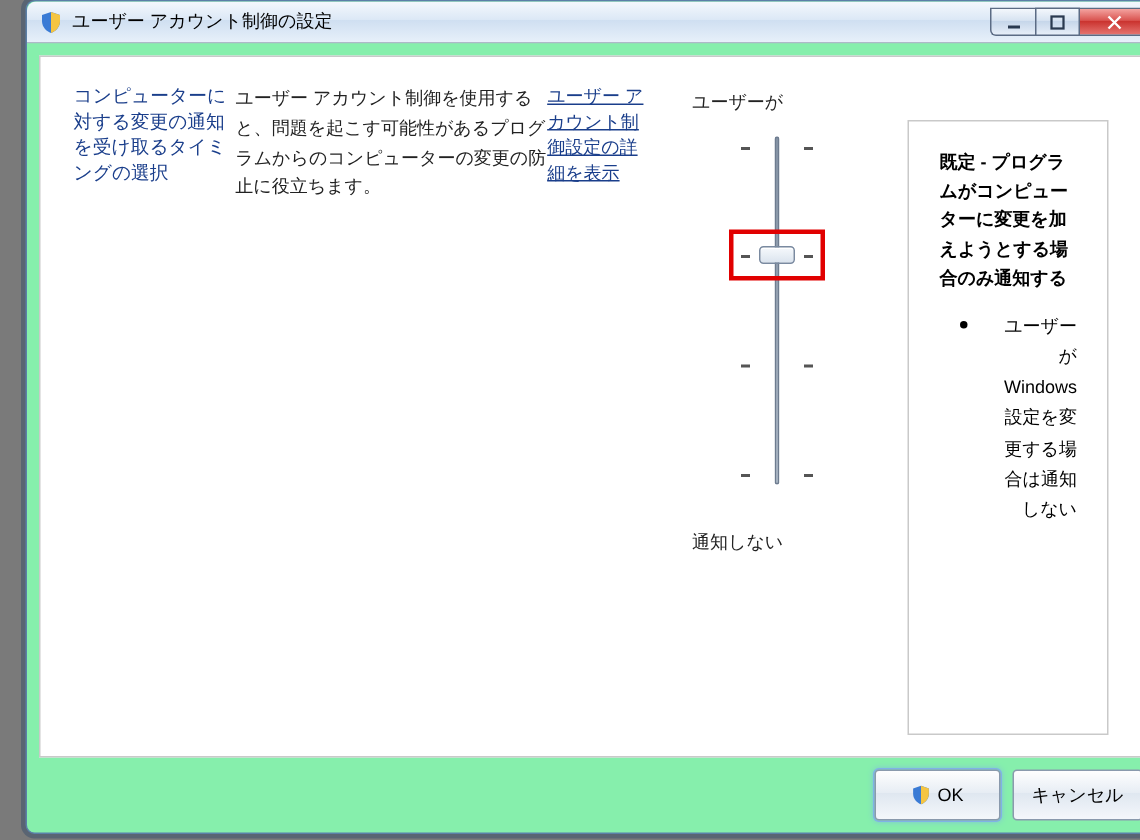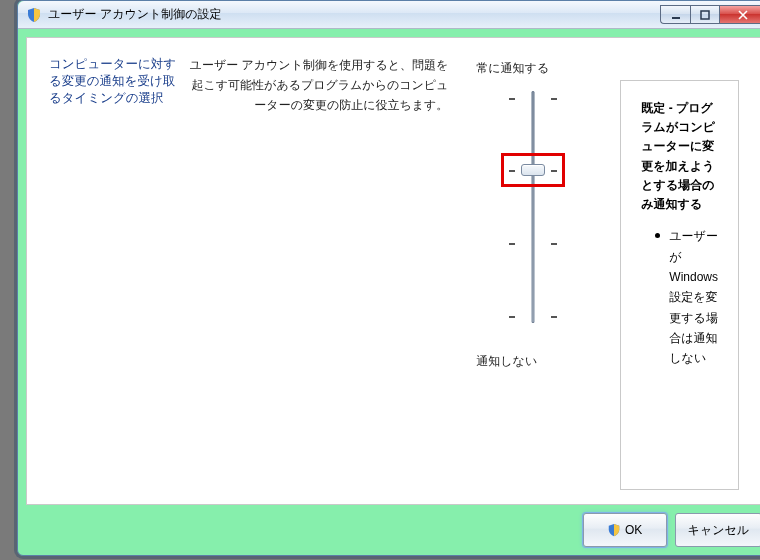--- a/index.html
+++ b/index.html
@@ -53,21 +53,21 @@
   .client {
     flex: 1;
     border: 1px solid #c9c9c9;
     margin: 8px;
     background: #fff;
     display: flex; flex-direction: row;
     padding: 18px 22px 14px 22px;
     position: relative;
   }
   .heading { color: #1a3e8b; font-size: 12.5px; font-weight: 400; margin-bottom: 14px; }
-  .desc { color: #222; line-height: 1.65; margin-bottom: 2px; text-align: right; }
+  .desc { color: #222; line-height: 1.65; margin-bottom: 2px; }
   .link { color: #1a3e8b; text-decoration: underline; display: inline-block; margin-bottom: 16px; }
   .main-row { display: flex; gap: 22px; padding-left: 20px; }
   .slider-col { width: 130px; display: flex; flex-direction: column; align-items: center; }
   .slider-label { font-size: 12px; color: #222; margin: 4px 0 8px; align-self:flex-start; padding-left:8px;}
   .slider-label.bottom{ margin-top: 24px; }
   .slider-box { position: relative; width: 72px; height: 244px; }
   .slider-track {
     position: absolute; left: 50%; top: 6px; bottom: 6px;
     width: 3px; transform: translateX(-50%);
     background: linear-gradient(#8a98ab,#b7c2d0);
@@ -96,21 +96,21 @@
     flex: 1;
     border: 1px solid #c9c9c9;
     background: #fff;
     padding: 18px 20px 2px 20px;
     display: flex; flex-direction: column;
     margin-top: 24px;
     max-width: 430px;
     min-height: 244px;
   }
   .panel-title { font-weight: 700; font-size: 12px; line-height: 1.6; margin-bottom: 12px; }
-  .bullet-row { display: flex; gap: 9px; padding-left: 14px; line-height: 1.7; }
+  .bullet-row { display: flex; gap: 24px; padding-left: 14px; line-height: 1.7; text-align: right; }
   .bullet-dot { width: 5px; height: 5px; background:#000; border-radius:50%; margin-top:7px; flex:0 0 auto;}
   .rec-row { margin-top: auto; display: flex; gap: 8px; line-height: 1.7; }
   .info-icon { width:16px; height:16px; flex:0 0 auto; margin-top:2px;}
   .footer {
     margin: 0 8px 8px 8px;
     display: flex; justify-content: flex-end; gap: 8px;
   }
   .btn {
     min-width: 84px; height: 24px;
     border: 1px solid #8a9aad;
@@ -150,24 +150,25 @@
           <svg width="12" height="10">
             <path d="M2 1l8 8M10 1l-8 8" stroke="#fff" stroke-width="1.6"></path>
           </svg>
         </div>
     </div>
   </div>
 
   <div class="client">
     <div class="heading">コンピューターに対する変更の通知を受け取るタイミングの選択</div>
     <div class="desc">ユーザー アカウント制御を使用すると、問題を起こす可能性があるプログラムからのコンピューターの変更の防止に役立ちます。</div>
+    <a class="link">ユーザー アカウント制御設定の詳細を表示</a>
 
     <div class="main-row">
       <div class="slider-col">
-        <div class="slider-label">常に通知する</div>
+        <div class="slider-label">ユーザーが</div>
         <div class="slider-box">
           <div class="slider-track"></div>
           <div class="tick l" style="top:13px"></div>
           <div class="tick r" style="top:13px"></div>
           <div class="tick l" style="top:85px"></div>
           <div class="tick r" style="top:85px"></div>
           <div class="tick l" style="top:158px"></div>
           <div class="tick r" style="top:158px"></div>
           <div class="tick l" style="top:231px"></div>
           <div class="tick r" style="top:231px"></div>

